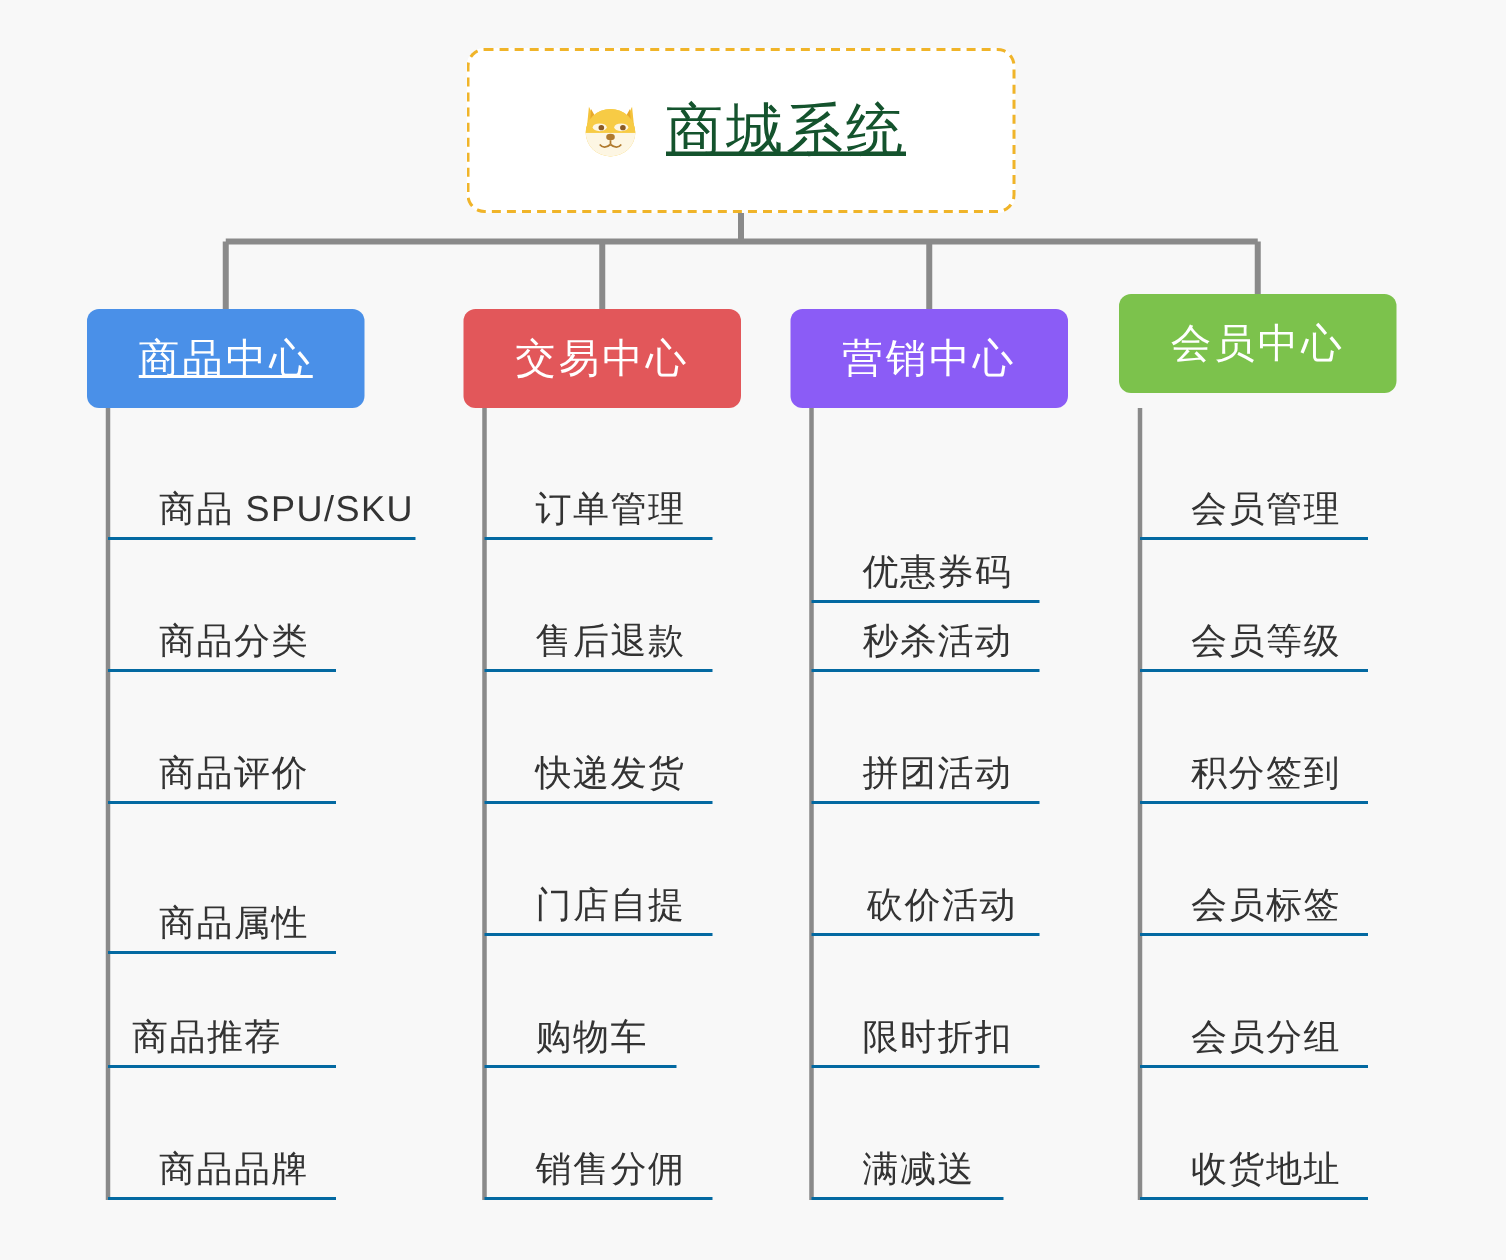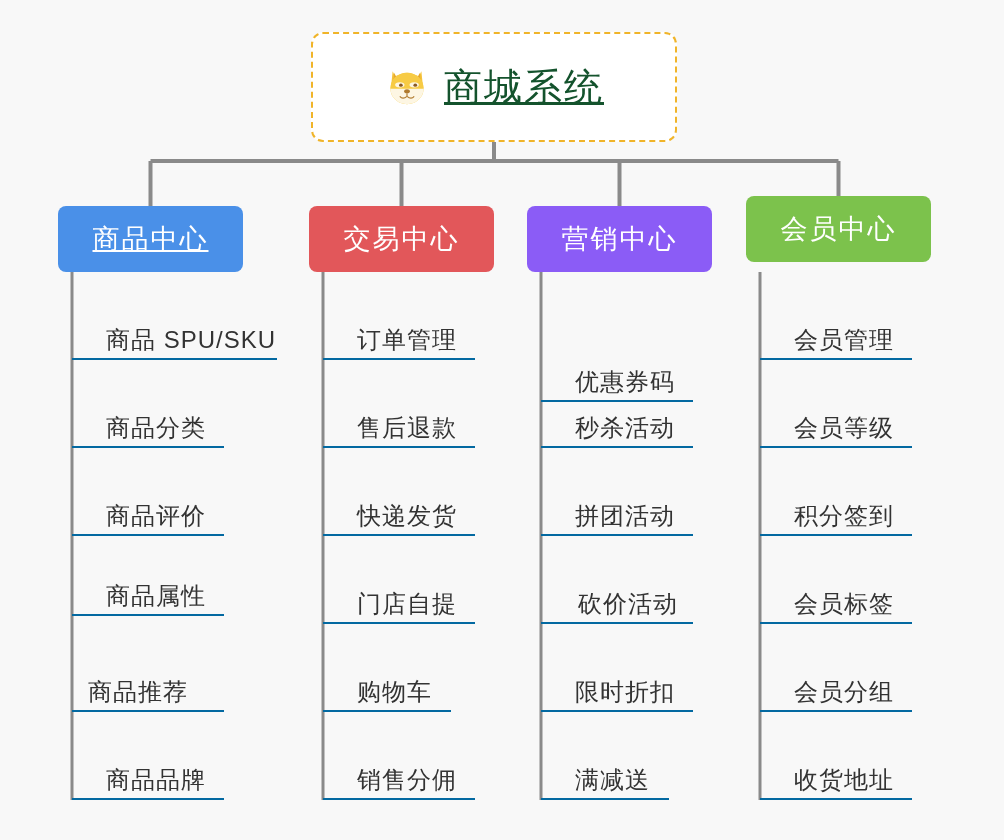--- a/index.html
+++ b/index.html
@@ -141,21 +141,21 @@
       </div>
       <div class="leaf" style="left: 72px; top: 272px; width: 205px;">
         <span class="leaf-label">商品 SPU/SKU</span>
       </div>
       <div class="leaf" style="left: 72px; top: 360px; width: 152px;">
         <span class="leaf-label">商品分类</span>
       </div>
       <div class="leaf" style="left: 72px; top: 448px; width: 152px;">
         <span class="leaf-label">商品评价</span>
       </div>
-      <div class="leaf" style="left: 72px; top: 528px; width: 152px;">
+      <div class="leaf" style="left: 72px; top: 548px; width: 152px;">
         <span class="leaf-label">商品属性</span>
       </div>
       <div class="leaf" style="left: 72px; top: 624px; width: 152px; padding-left: 16px;">
         <span class="leaf-label">商品推荐</span>
       </div>
       <div class="leaf" style="left: 72px; top: 712px; width: 152px;">
         <span class="leaf-label">商品品牌</span>
       </div>
       <div class="cat-head" style="left: 309px; top: 206px; width: 185px; background: rgb(226, 87, 90);">
         <span>交易中心</span>

